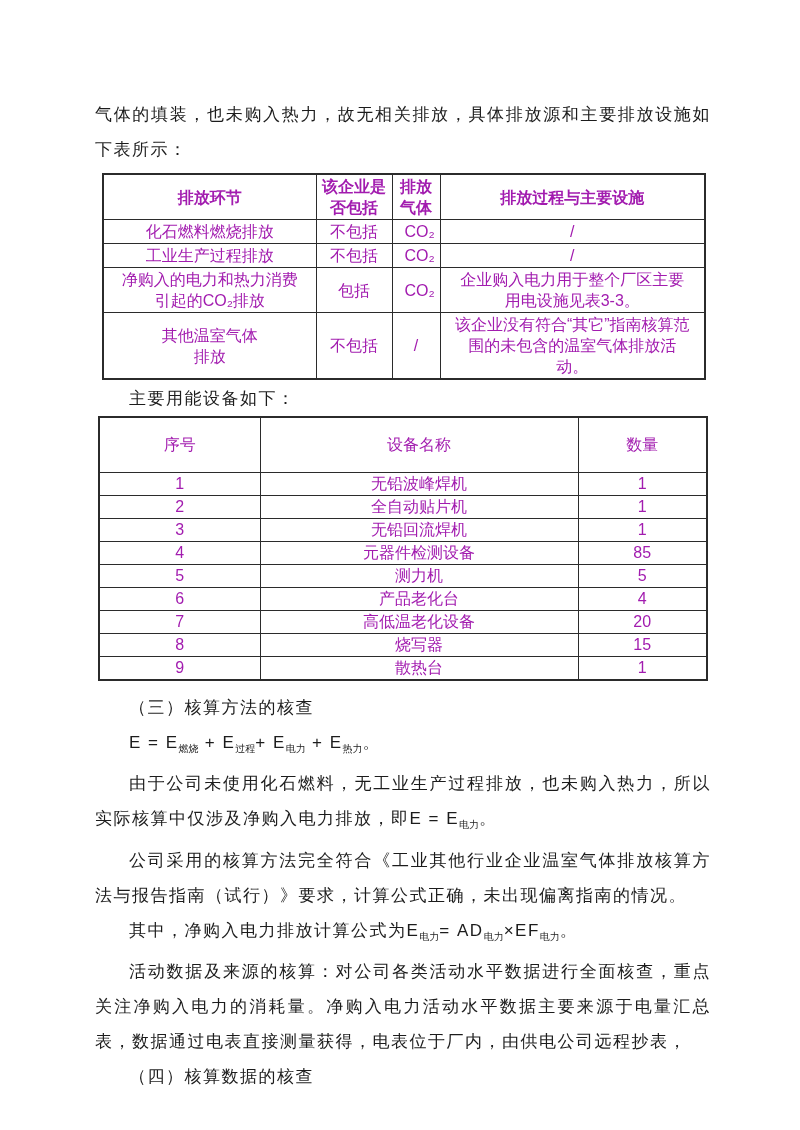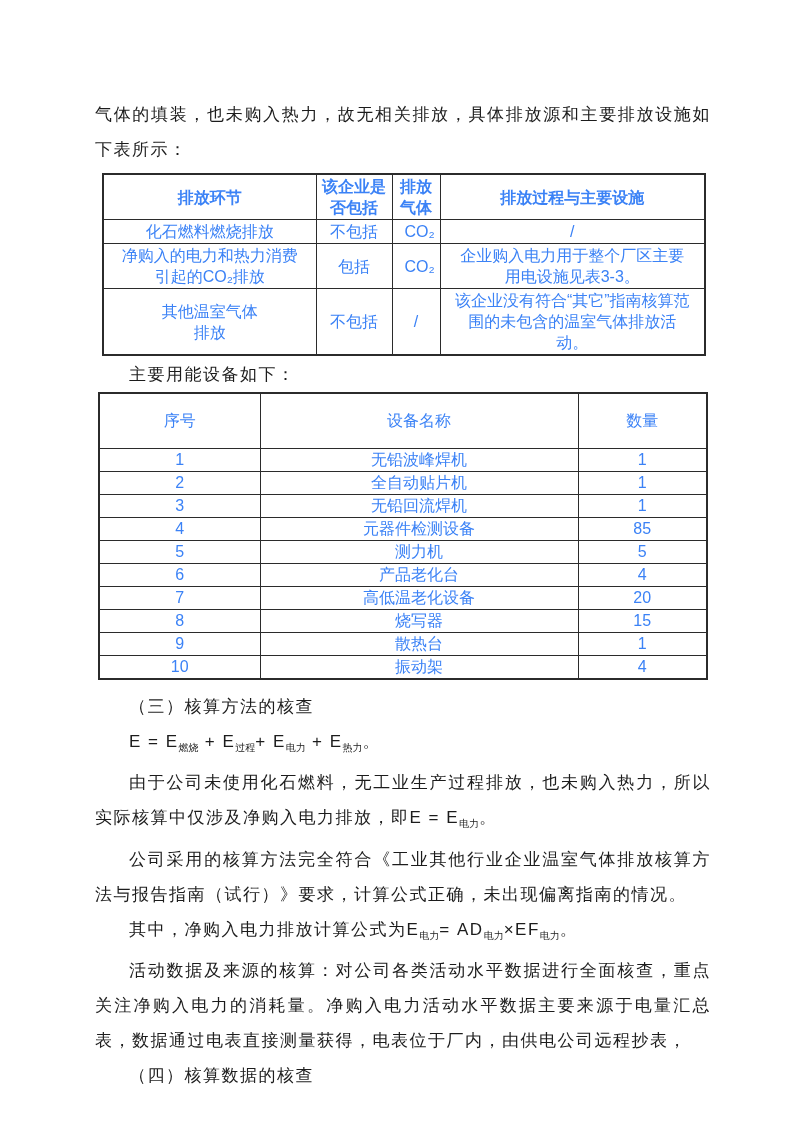--- a/index.html
+++ b/index.html
@@ -29,21 +29,21 @@
     line-height: 35px;
     letter-spacing: 1.5px;
     text-align: justify;
   }
   .indent { text-indent: 2em; }
   
   table {
     border-collapse: collapse;
     table-layout: fixed;
     font-size: 16px;
-    color: #3b82f6;
+    color: #a21caf;
   }
   .emission-table {
     width: 602px;
     margin: 6px 0 0 7px;
   }
   .equipment-table {
     width: 608px;
     margin: 2px 0 0 3px;
   }
   td, th {
@@ -96,20 +96,26 @@
         <th>该企业是否包括</th>
         <th>排放气体</th>
         <th>排放过程与主要设施</th>
       </tr>
       <tr>
         <td>化石燃料燃烧排放</td>
         <td>不包括</td>
         <td>CO₂</td>
         <td>/</td>
       </tr>
+      <tr>
+        <td>工业生产过程排放</td>
+        <td>不包括</td>
+        <td>CO₂</td>
+        <td>/</td>
+      </tr>
       <tr class="row-tall">
         <td>净购入的电力和热力消费引起的CO₂排放</td>
         <td>包括</td>
         <td>CO₂</td>
         <td>企业购入电力用于整个厂区主要用电设施见表3-3。</td>
       </tr>
       <tr class="row-last">
         <td class="prewrap">其他温室气体
 排放</td>
         <td>不包括</td>
@@ -171,25 +177,20 @@
       <tr>
         <td>8</td>
         <td>烧写器</td>
         <td>15</td>
       </tr>
       <tr>
         <td>9</td>
         <td>散热台</td>
         <td>1</td>
       </tr>
-      <tr>
-        <td>10</td>
-        <td>振动架</td>
-        <td>4</td>
-      </tr>
     </tbody>
       </table>
 
     <div class="body-block">
       <p class="para indent">（三）核算方法的核查</p>
 
       <p class="para indent"><span>E = E</span><sub class="f">燃烧</sub><span> + E</span><sub class="f">过程</sub><span>+ E</span><sub class="f">电力</sub><span> + E</span><sub class="f">热力</sub><span>。</span></p>
 
       <p class="para indent"><span>由于公司未使用化石燃料，无工业生产过程排放，也未购入热力，所以实际核算中仅涉及净购入电力排放，即E = E</span><sub class="f">电力</sub><span>。</span></p>
 

